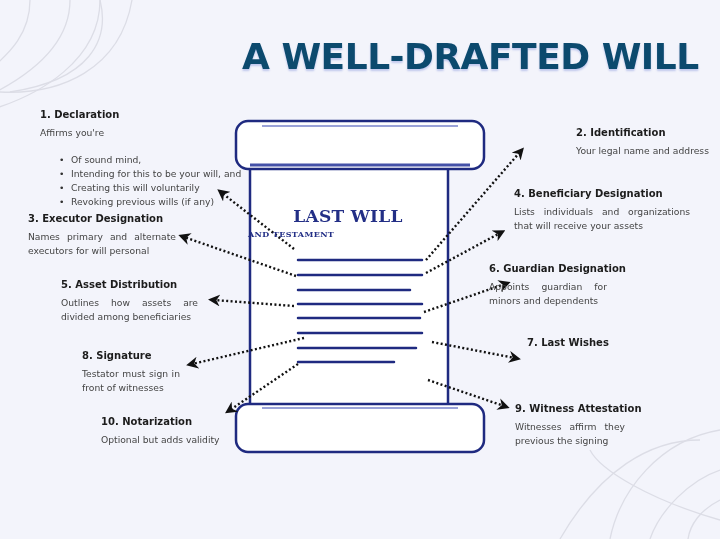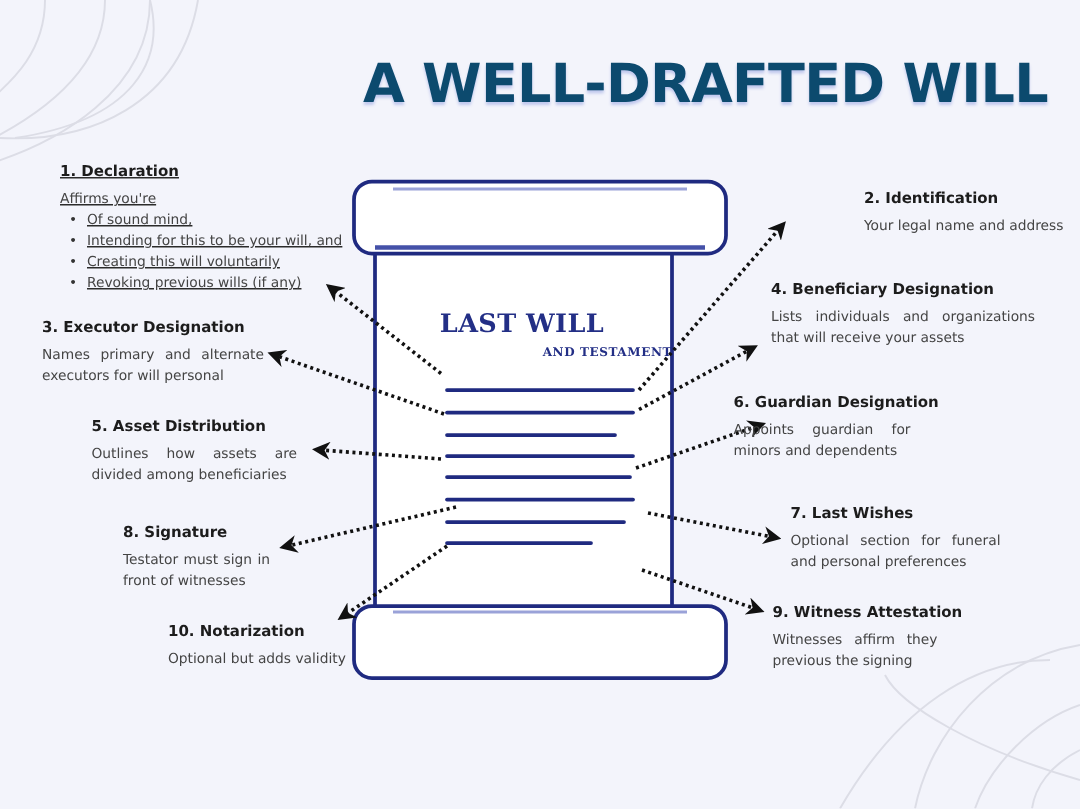--- a/index.html
+++ b/index.html
@@ -20,31 +20,31 @@
   }
   .block { position: absolute; color: #2b2b2b; }
   .block .h {
     font-family: "DejaVu Sans", sans-serif; font-weight: bold;
     font-size: 10px; color: #1c1c1c; margin-bottom: 6px; white-space: nowrap;
   }
   .block .d {
     font-family: "DejaVu Sans", sans-serif; font-size: 9.2px; line-height: 14px;
     color: #444; text-align: justify;
   }
-  .block ul { margin: 0; padding: 0 0 0 18px; list-style: none; }
+  .block ul { margin: 13px; padding: 0 0 0 18px; list-style: none; }
   .block ul li { position: relative; font-size: 9.2px; line-height: 14px; color: #444; white-space: nowrap; }
   .block ul li::before { content: "\2022"; position: absolute; left: -12px; color: #333; }
   .scroll { position: absolute; left: 0; top: 0; }
   .doc-title {
     position: absolute; left: 248px; top: 206px; width: 200px; text-align: center;
     font-family: "DejaVu Serif", "Liberation Serif", serif; font-weight: bold;
     font-size: 17px; color: #232f86; letter-spacing: 0.3px;
   }
   .doc-sub {
-    position: absolute; left: 248px; top: 229px; width: 200px; text-align: right;
+    position: absolute; left: 248px; top: 229px; width: 200px; text-align: left;
     font-family: "DejaVu Serif", "Liberation Serif", serif; font-weight: bold;
     font-size: 8px; color: #232f86; letter-spacing: 0.4px;
   }
   .brand {
     position: absolute; left: 292px; top: 486px; display: flex; align-items: center; gap: 6px;
   }
   .brand-icon { width: 15px; height: 15px; position: relative; }
   .brand-name {
     font-family: "DejaVu Sans", sans-serif; font-size: 14px; color: #333;
   }
@@ -108,21 +108,21 @@
       <path d="M426 273 L 500 233"></path>
       <path d="M424 312 L 505 284"></path>
       <path d="M432 342 L 515 358"></path>
       <path d="M428 380 L 504 406"></path>
     </g>
   </svg>
 
   <div class="doc-title">LAST WILL</div>
   <div class="doc-sub">AND TESTAMENT</div>
 
-  <div class="block" style="left:40px; top:109px; width:200px;text-decoration:underline;">
+  <div class="block" style="left:40px; top:109px; width:200px;">
     <div class="h">1. Declaration</div>
     <div class="d">Affirms you're</div>
     <ul>
       <li>Of sound mind,</li>
       <li>Intending for this to be your will, and</li>
       <li>Creating this will voluntarily</li>
       <li>Revoking previous wills (if any)</li>
     </ul>
   </div>
 
@@ -134,21 +134,21 @@
   <div class="block" style="left:61px; top:279px; width:137px;">
     <div class="h">5. Asset Distribution</div>
     <div class="d">Outlines how assets are divided among beneficiaries</div>
   </div>
 
   <div class="block" style="left:82px; top:350px; width:98px;">
     <div class="h">8. Signature</div>
     <div class="d">Testator must sign in front of witnesses</div>
   </div>
 
-  <div class="block" style="left:112px; top:416px; width:130px;">
+  <div class="block" style="left:101px; top:416px; width:130px;">
     <div class="h">10. Notarization</div>
     <div class="d">Optional but adds validity</div>
   </div>
 
   <div class="block" style="left:531px; top:127px; width:160px;margin-left:45px;">
     <div class="h">2. Identification</div>
     <div class="d">Your legal name and address</div>
   </div>
 
   <div class="block" style="left:514px; top:188px; width:176px;">
@@ -156,21 +156,20 @@
     <div class="d">Lists individuals and organizations that will receive your assets</div>
   </div>
 
   <div class="block" style="left:489px; top:263px; width:118px;">
     <div class="h">6. Guardian Designation</div>
     <div class="d">Appoints guardian for minors and dependents</div>
   </div>
 
   <div class="block" style="left:527px; top:337px; width:140px;">
     <div class="h">7. Last Wishes</div>
-    <div class="d">Optional section for funeral and personal preferences</div>
   </div>
 
   <div class="block" style="left:515px; top:403px; width:110px;">
     <div class="h">9. Witness Attestation</div>
     <div class="d">Witnesses affirm they previous the signing</div>
   </div>
 
 </div>
 
 </body></html>

